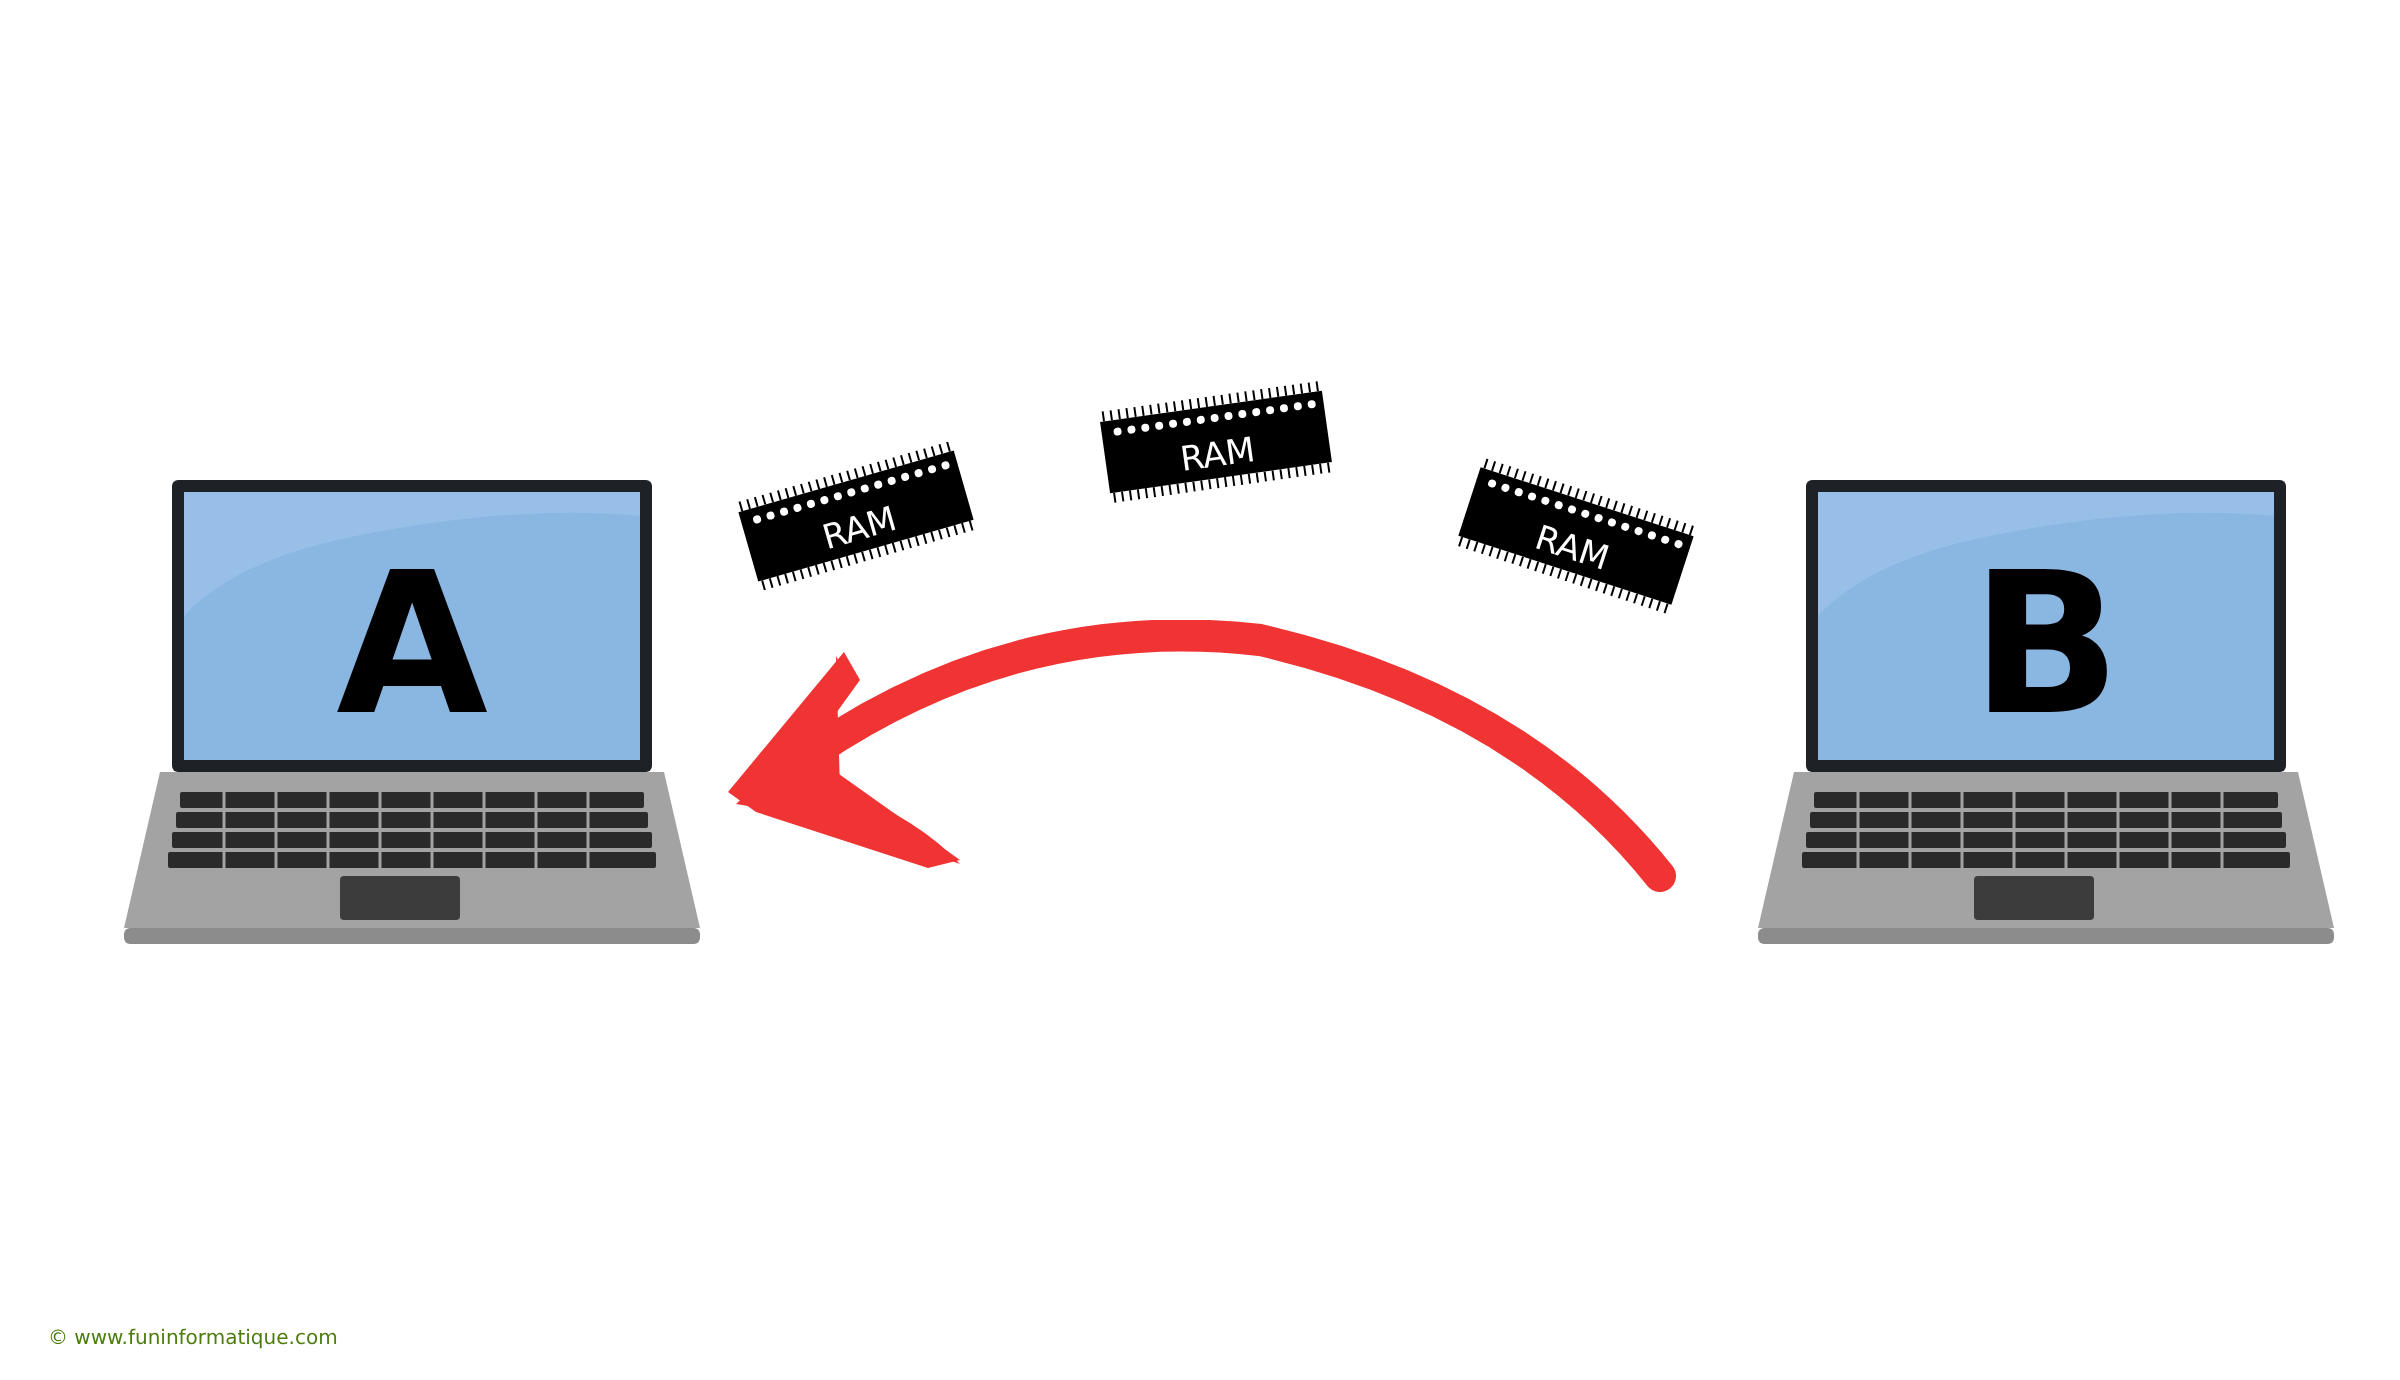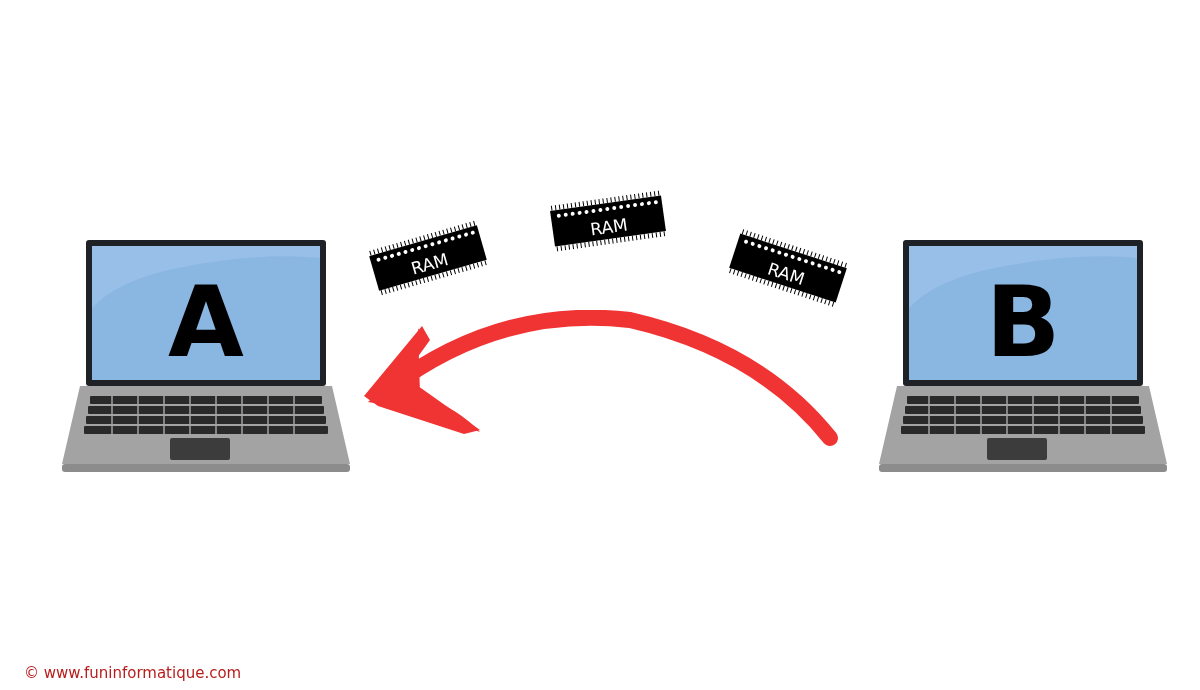--- a/index.html
+++ b/index.html
@@ -1,19 +1,19 @@
 <!DOCTYPE html>
 <html><head>
 <meta charset="utf-8">
 <style>
   html, body { margin:0; padding:0; background:#ffffff; }
   body { width:1200px; height:690px; position:relative; overflow:hidden; font-family:"DejaVu Sans", sans-serif; }
   .laptop { position:absolute; }
   .chip { position:absolute; }
-  .credit { position:absolute; left:24px; top:664px; font-size:15px; color:#b91c1c; font-family:"DejaVu Sans", sans-serif; }
+  .credit { position:absolute; left:24px; top:664px; font-size:10px; color:#4d7c0f; font-family:"DejaVu Sans", sans-serif; }
 </style>
 </head>
 <body>
 
 <svg class="laptop" style="left:58px;top:238px" width="296" height="238" viewBox="0 0 296 238">
   <rect x="28" y="2" width="240" height="146" rx="3" fill="#1e2226"></rect>
   <rect x="34" y="8" width="228" height="134" fill="#8ab6e2"></rect>
   <path d="M34 8 L262 8 L262 20 Q200 14 120 30 Q60 42 34 70 Z" fill="#9cc3ea" opacity="0.7"></path>
   <polygon points="22,148 274,148 292,226 4,226" fill="#a3a3a3"></polygon>
   <rect x="4" y="226" width="288" height="8" rx="3" fill="#8c8c8c"></rect>

